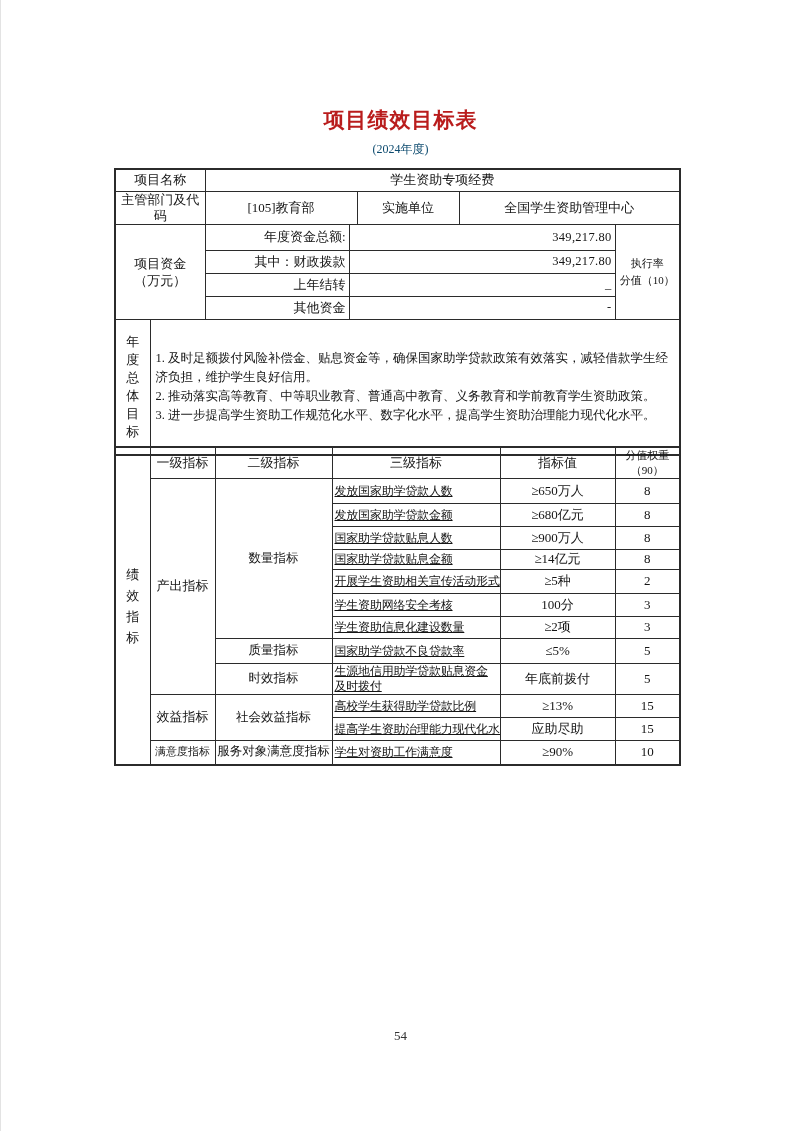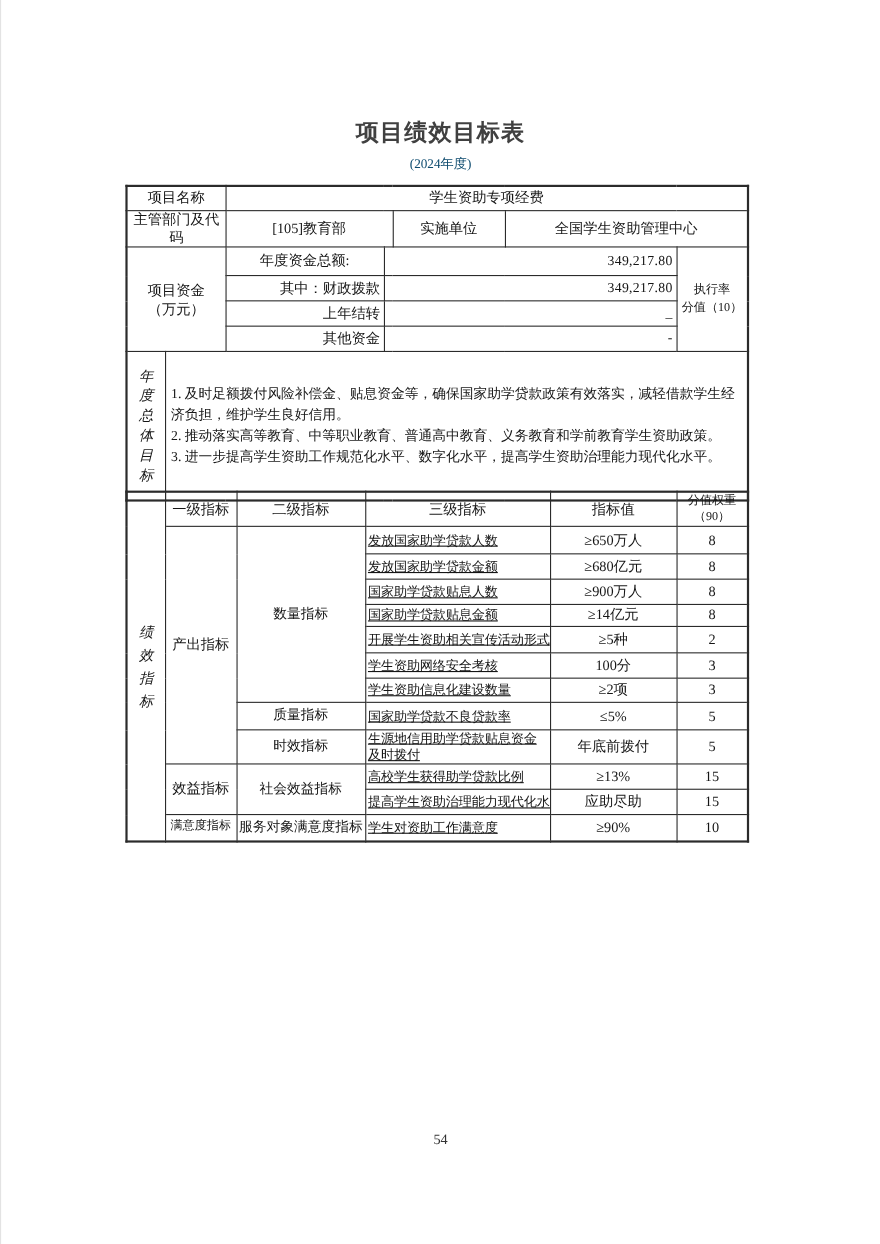--- a/index.html
+++ b/index.html
@@ -13,21 +13,21 @@
   .page{
     position:absolute;left:0;top:0;width:800px;height:1131px;
     background:#ffffff;
     border-left:1px solid #e3e3e3;
     box-sizing:border-box;
   }
   .title{
     position:absolute;top:106px;left:0;width:100%;
     text-align:center;
     font-family:"Liberation Sans","DejaVu Sans",sans-serif;
-    font-weight:700;font-size:21px;letter-spacing:1px;color:#404040;
+    font-weight:700;font-size:21px;letter-spacing:1px;color:#b91c1c;
   }
   .subtitle{
     position:absolute;top:141px;left:0;width:100%;
     text-align:center;font-size:12px;color:#0c4a6e;
   }
   table.tbl{
     position:absolute;left:113px;
     border-collapse:collapse;table-layout:fixed;
     width:565px;
     border:2px solid #2b2b2b;
@@ -37,36 +37,36 @@
   td{
     border:1px solid #2b2b2b;
     padding:0 3px;
     text-align:center;
     vertical-align:middle;
     font-size:13px;
     line-height:1.25;
     overflow:hidden;
     box-sizing:border-box;
   }
-  td.left{text-align:center;}
+  td.left{text-align:right;}
   td.right{text-align:right;}
   td.pre{white-space:pre-line;line-height:17px;}
   td.small{font-size:11px;}
   td.num{font-size:12.5px;letter-spacing:0.3px;}
   td.l3{
     text-align:left;font-size:12px;letter-spacing:-0.2px;
     padding:0 1px 0 2px;white-space:nowrap;text-decoration:underline;
   }
   td.l3.wrap{white-space:normal;line-height:15px;}
   td.l2cell{font-size:12.5px;padding:0 1px;}
   td.goal{
     text-align:left;font-size:12.5px;line-height:19px;
     white-space:pre-line;padding:0 6px 0 5px;
   }
-  td.vc{padding:0;vertical-align:middle;font-style:italic;}
+  td.vc{padding:0;vertical-align:middle;}
   .vt{width:14px;margin:0 auto;word-break:break-all;text-align:center;}
   .vt6{line-height:18px;font-size:13px;}
   .vt4{line-height:21px;font-size:13px;}
   .pagenum{
     position:absolute;top:1028px;left:0;width:100%;
     text-align:center;font-size:13px;color:#333;
   }
 </style>
 </head>
 <body>

